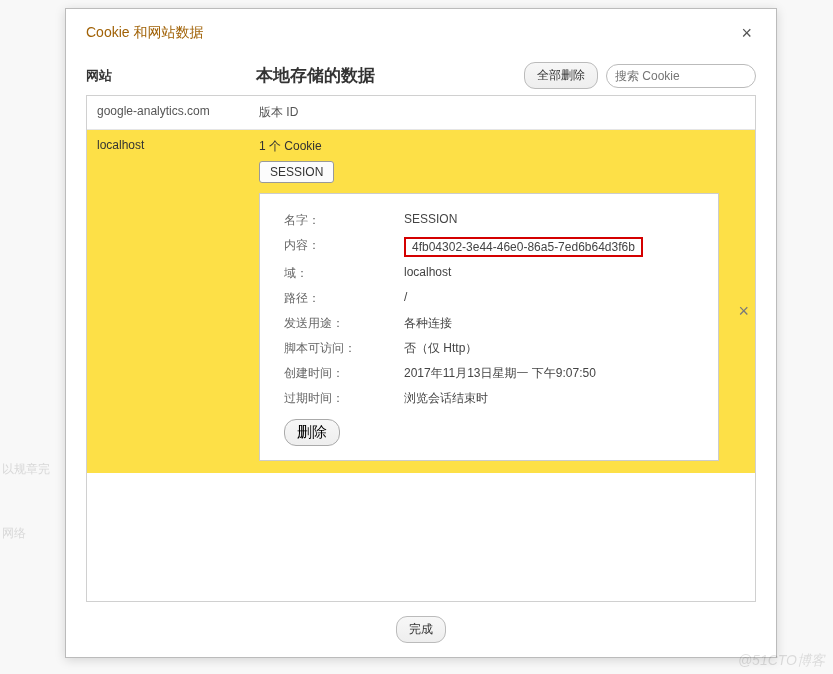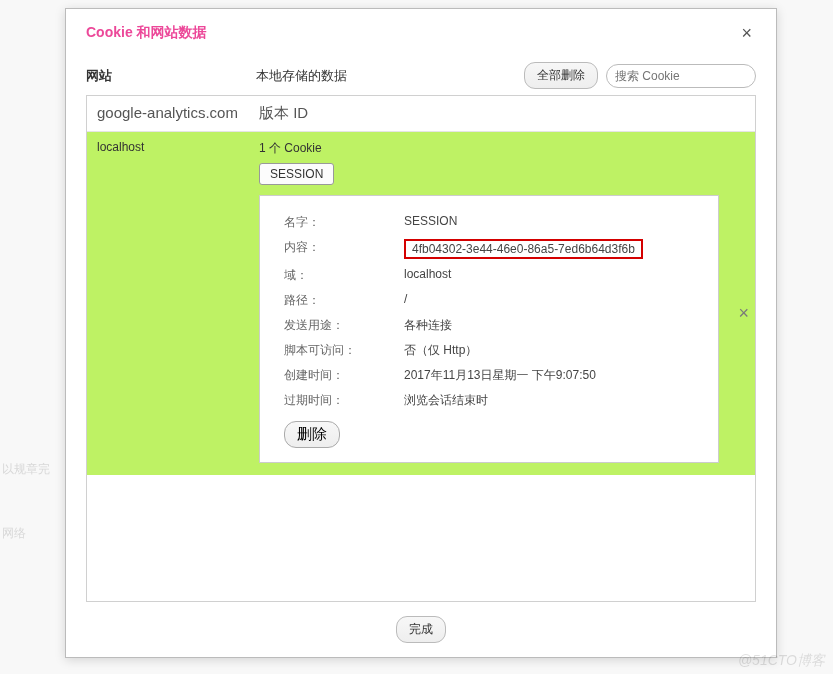--- a/index.html
+++ b/index.html
@@ -30,44 +30,44 @@
       flex-direction: column;
     }
     .dialog-header {
       padding: 15px 20px 12px 20px;
       display: flex;
       justify-content: space-between;
       align-items: flex-start;
     }
     .dialog-title {
       font-size: 14px;
-      color: #ec4899;
-      font-weight: bold;
+      color: #a16207;
+      font-weight: normal;
     }
     .close-btn {
       font-size: 18px;
       color: #555;
       cursor: pointer;
       line-height: 1;
       padding: 0 4px;
     }
     .toolbar-row {
       display: flex;
       padding: 8px 20px 6px 20px;
       align-items: center;
     }
     .col-site-header {
       width: 170px;
       font-weight: bold;
       font-size: 13px;
     }
     .col-data-header {
       flex: 1;
-      font-weight: normal;
-      font-size: 13px;
+      font-weight: bold;
+      font-size: 17px;
     }
     .btn {
       background: linear-gradient(#f7f7f7, #eee);
       border: 1px solid #bbb;
       border-radius: 11px;
       padding: 4px 12px;
       font-size: 12px;
       color: #333;
       cursor: pointer;
       font-family: inherit;
@@ -85,31 +85,31 @@
       margin: 0 20px;
       border: 1px solid #d0d0d0;
       flex: 1;
       overflow: auto;
       background: #fff;
     }
     .site-row {
       display: flex;
       border-bottom: 1px solid #e5e5e5;
       padding: 8px 10px;
-      font-size: 15px;
+      font-size: 12px;
       color: #555;
     }
     .site-row .site-name {
       width: 162px;
     }
     .site-row .site-data {
       flex: 1;
     }
     .selected-row {
-      background: #bef264;
+      background: #fde047;
       padding: 8px 10px 12px 10px;
       position: relative;
     }
     .selected-row-header {
       display: flex;
       font-size: 12px;
       color: #333;
       margin-bottom: 6px;
     }
     .selected-row-header .site-name {

